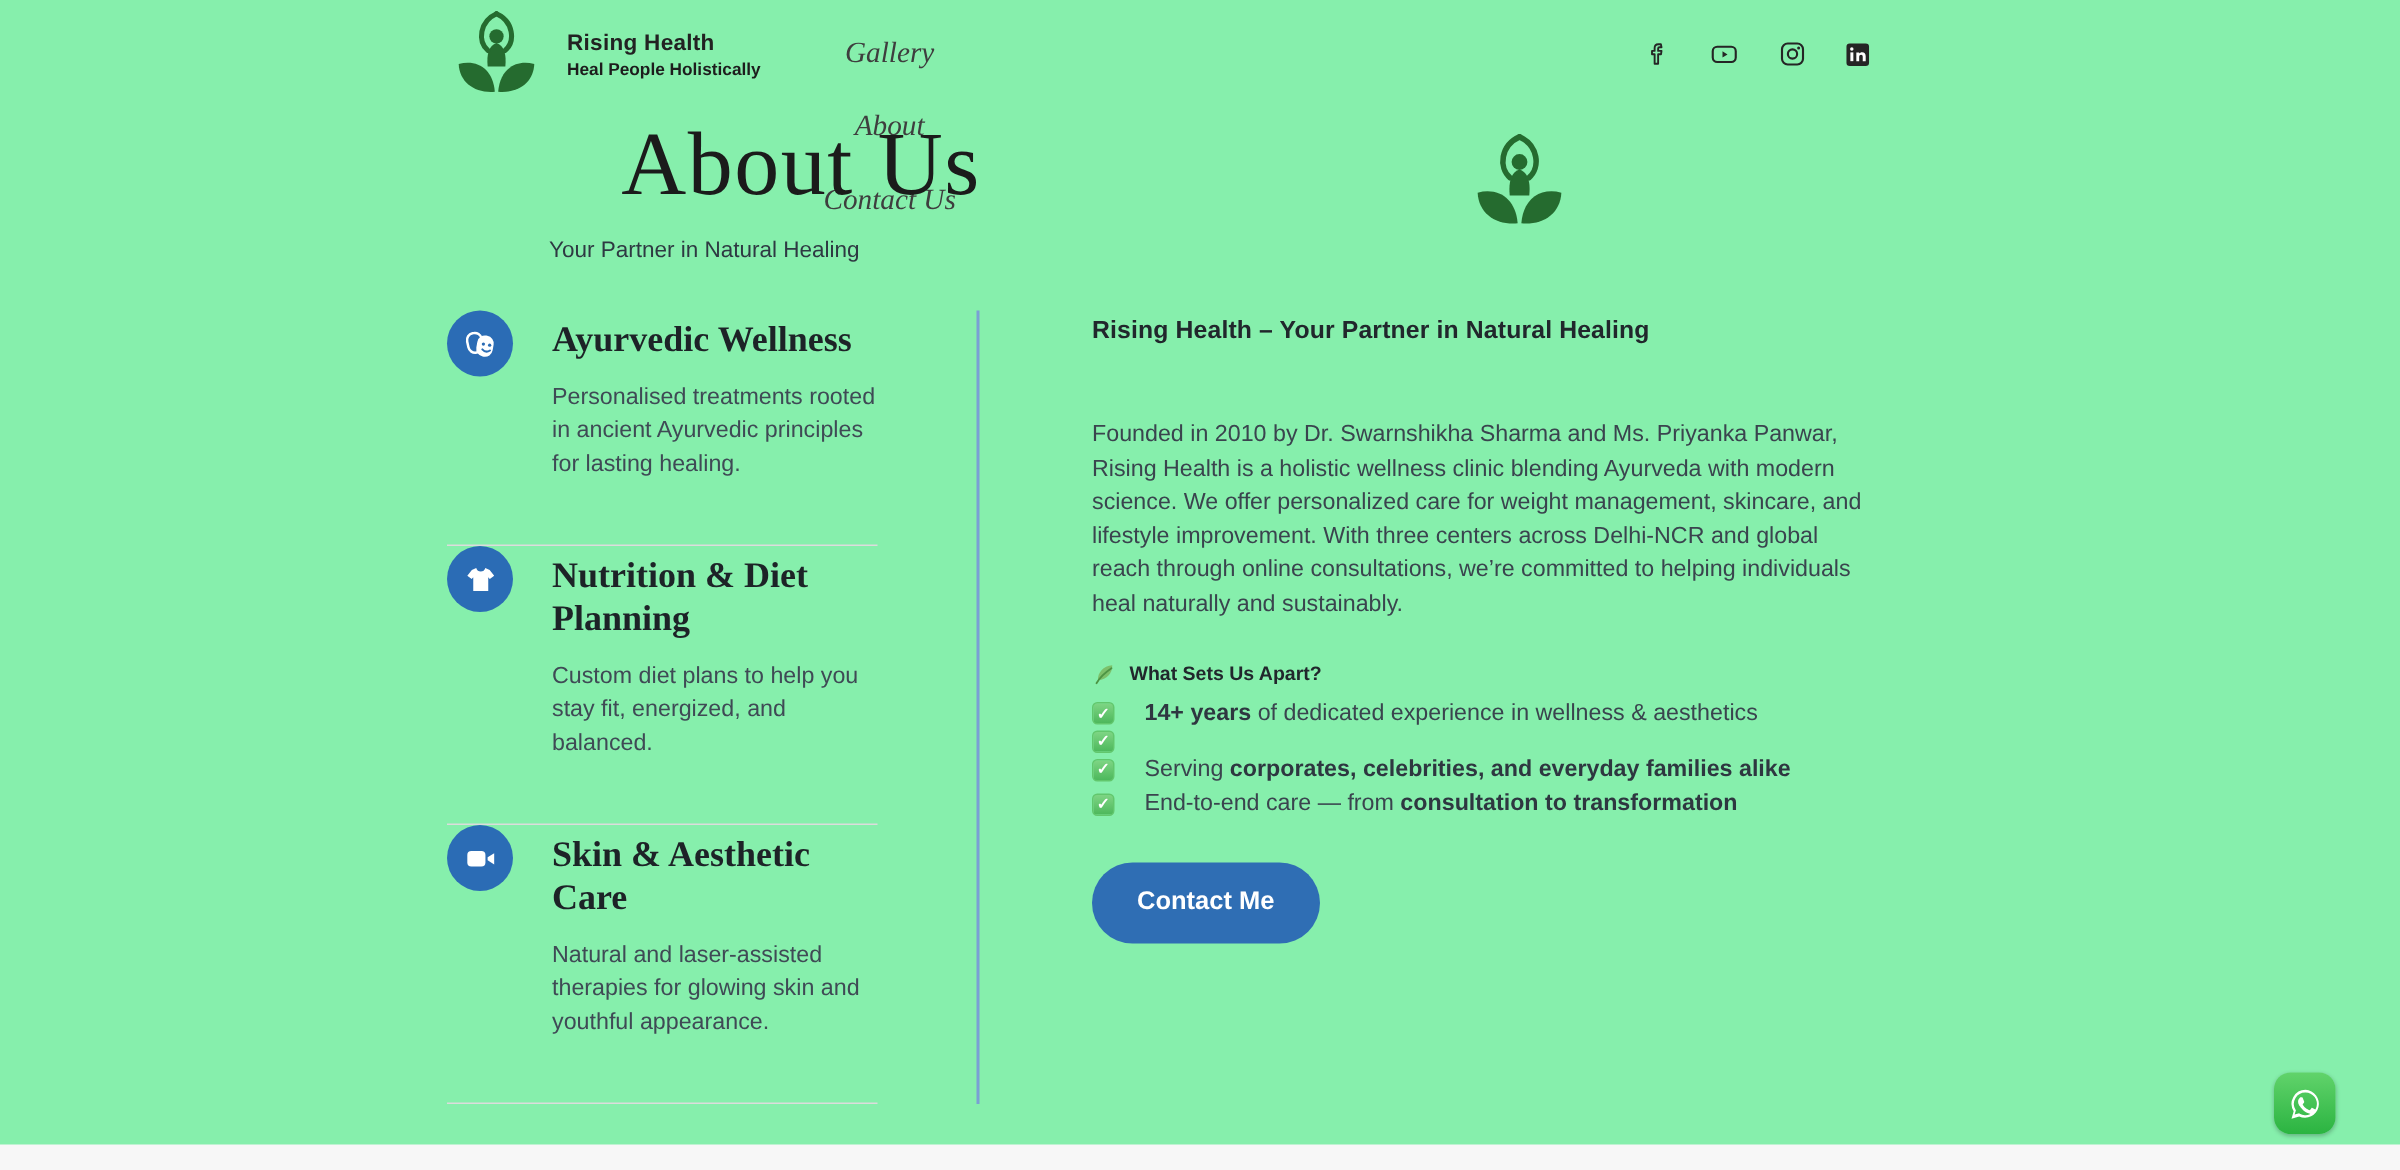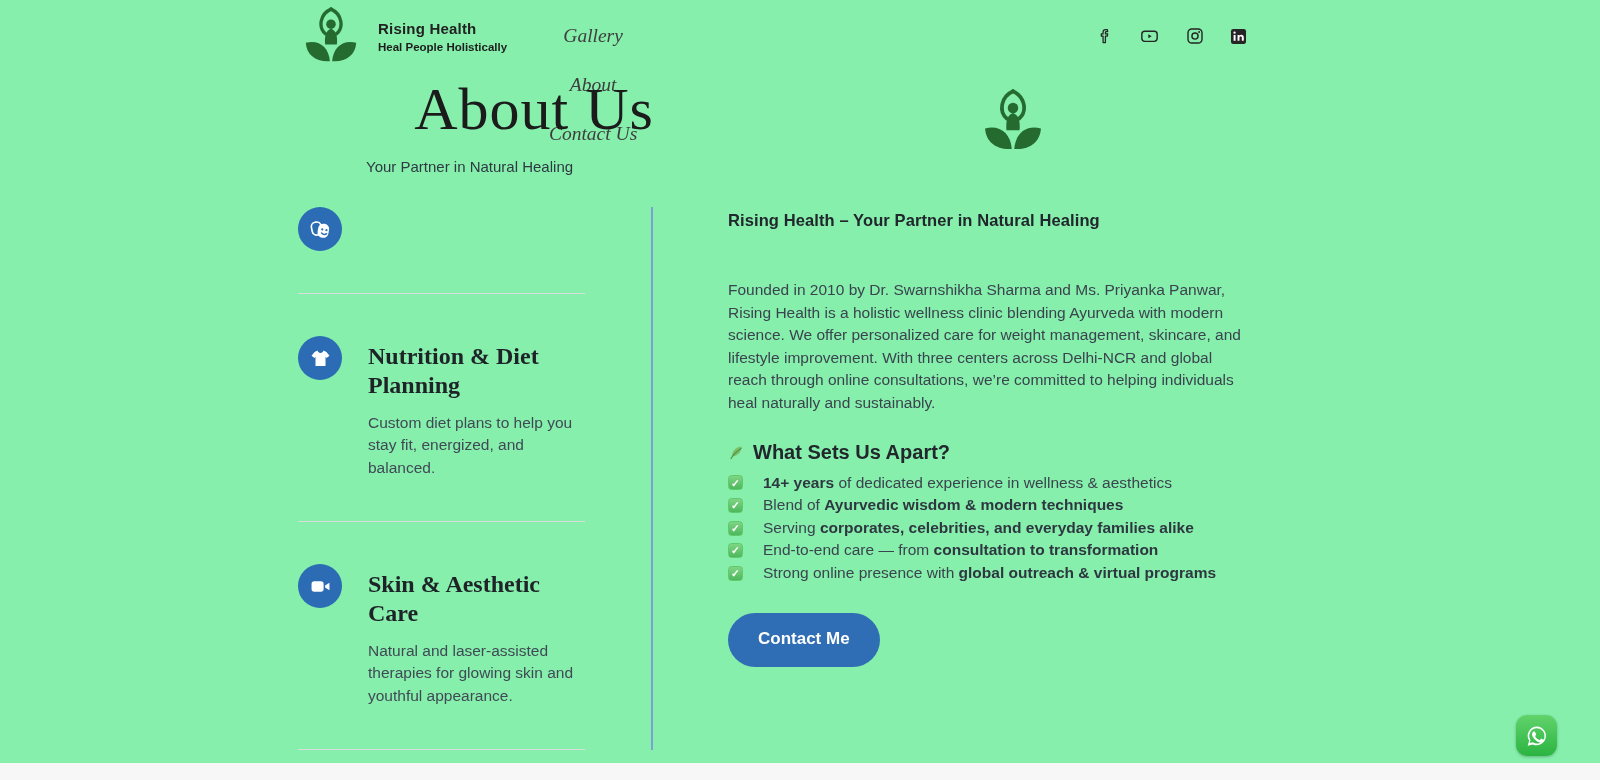--- a/index.html
+++ b/index.html
@@ -25,35 +25,35 @@
   .hero-left h1 { font-family:"Liberation Serif", serif; font-weight:400; font-size:60px;
                   color:#1b1b1b; letter-spacing:1px; line-height:1.05;text-align:center; }
   .hero-sub { margin-top:17px; margin-left:2px; font-size:15px; color:#2e3942; }
   .hero-right { margin-left:278px; margin-top:4px; }
   .hero-right svg { width:62px; height:78px; }
 
   
   .main { display:flex; margin-top:32px; padding-left:298px; }
   .left-col { width:287px; }
   .card { display:flex; gap:26px; padding-bottom:42px; border-bottom:1px solid #dcdcdc; }
-  .card + .card { margin-top:42px; }
+  .card + .card { }
   .card-icon { width:44px; height:44px; border-radius:50%; background:#2b6cb5; flex:none;
                display:flex; align-items:center; justify-content:center; }
   .card-icon svg { width:25px; height:25px; }
   .card-body h3 { font-family:"Liberation Serif", serif; font-size:24px; font-weight:600;
                   color:#1d2327; line-height:1.2; margin:6px 0 12px; }
   .card-body p { font-size:15.5px; line-height:22.5px; color:#3f4a55; }
 
   .vdivider { width:2px; background:#7aa0d4; margin-left:66px; margin-right:75px; align-self:stretch; }
 
   .right-col { width:524px; padding-top:4px; }
   .rh-heading { font-size:16.5px; font-weight:bold; color:#21272c; letter-spacing:.1px; }
   .rh-para { margin-top:49px; font-size:15.5px; line-height:22.6px; color:#3a444e; }
   .apart { margin-top:26px; }
-  .apart-title { display:flex; align-items:center; gap:9px; font-weight:bold; font-size:20px;
+  .apart-title { display:flex; align-items:center; gap:9px; font-weight:bold; font-size:13px;
                  color:#21272c; margin-bottom:8px; }
   .bullet { display:flex; align-items:center; gap:20px; font-size:15.5px; line-height:22.6px; color:#3a444e; }
   .bullet b { color:#2e3740; }
   .check { width:15px; height:15px; flex:none; border-radius:3.5px;
            background:linear-gradient(180deg,#7ed584,#4db85c); border:1px solid #62c76d;
            display:flex; align-items:center; justify-content:center; }
   .check::before { content:"✓"; color:#fff; font-size:10.5px; font-weight:bold; line-height:1; }
 
   .cta { margin-top:28px; display:inline-block; background:#2f6eb4; color:#fff; font-weight:bold;
          font-size:17px; font-family:"Liberation Sans", sans-serif;
@@ -172,20 +172,24 @@
       <div class="card">
         <span class="card-icon">
           <svg viewBox="0 0 24 24">
             <rect x="3.6" y="4.8" width="9.4" height="12.6" rx="4.4" fill="none" stroke="#fff" stroke-width="1.6" transform="rotate(-12 8.3 11.1)"></rect>
             <rect x="9.4" y="6.4" width="10.6" height="13.6" rx="5" fill="#fff" transform="rotate(10 14.7 13.2)"></rect>
             <circle cx="13.7" cy="11.9" r="1.05" fill="#2b6cb5"></circle>
             <circle cx="17.7" cy="12.6" r="1.05" fill="#2b6cb5"></circle>
             <path d="M13 15.3 Q15.2 17.8 17.9 16" fill="none" stroke="#2b6cb5" stroke-width="1.3" stroke-linecap="round"></path>
           </svg>
         </span>
+        <div class="card-body">
+          <h3>Ayurvedic Wellness</h3>
+          <p>Personalised treatments rooted in ancient Ayurvedic principles for lasting healing.</p>
+        </div>
       </div>
 
       <div class="card">
         <span class="card-icon">
           <svg viewBox="0 0 24 24">
             <path d="M9.1 4.4 L6.3 5.7 3.4 9.4 6.2 11.5 7.2 10.4 7.2 19.2 16.8 19.2 16.8 10.4 17.8 11.5 20.6 9.4 17.7 5.7 14.9 4.4 C14.5 5.9 13.4 6.7 12 6.7 C10.6 6.7 9.5 5.9 9.1 4.4 Z" fill="#fff"></path>
           </svg>
         </span>
         <div class="card-body">
           <h3>Nutrition &amp; Diet Planning</h3>
@@ -222,33 +226,28 @@
           </svg>
           <span>What Sets Us Apart?</span>
         </div>
 
         <div class="bullet">
           <span class="check"></span>
           <span><span></span><b>14+ years</b><span> of dedicated experience in wellness &amp; aesthetics</span></span>
         </div>
         <div class="bullet">
           <span class="check"></span>
-          <span><span>Blend of </span><b>Ayurvedic wisdom &amp; modern techniques</b><span></span></span>
         </div>
         <div class="bullet">
           <span class="check"></span>
           <span><span>Serving </span><b>corporates, celebrities, and everyday families alike</b><span></span></span>
         </div>
         <div class="bullet">
           <span class="check"></span>
           <span><span>End-to-end care — from </span><b>consultation to transformation</b><span></span></span>
-        </div>
-        <div class="bullet">
-          <span class="check"></span>
-          <span><span>Strong online presence with </span><b>global outreach &amp; virtual programs</b><span></span></span>
         </div>
       </div>
 
       <button class="cta">Contact Me</button>
     </div>
 
   </main>
 
   <a class="whatsapp">
     <svg viewBox="0 0 24 24">

